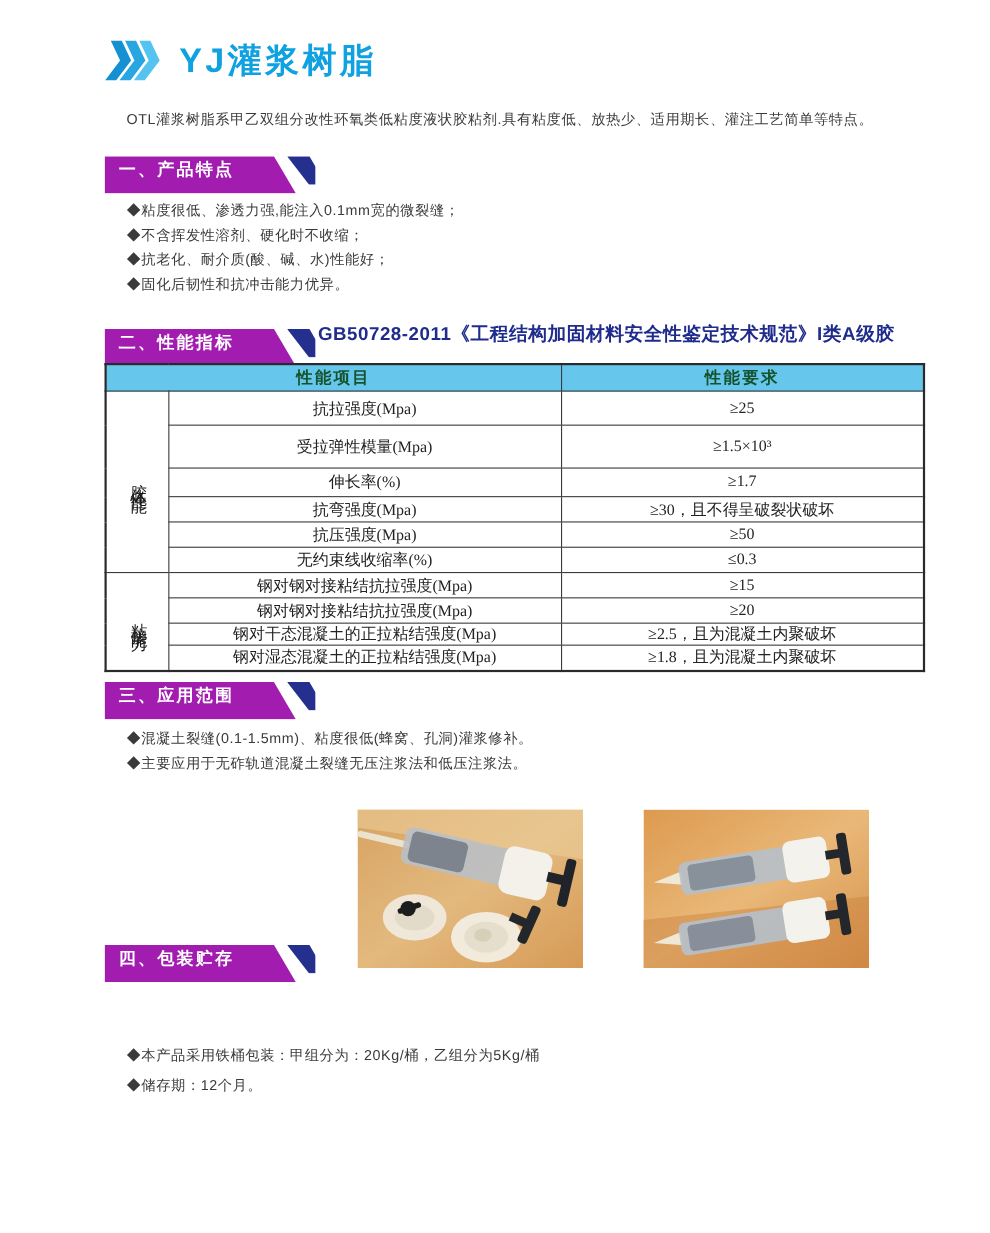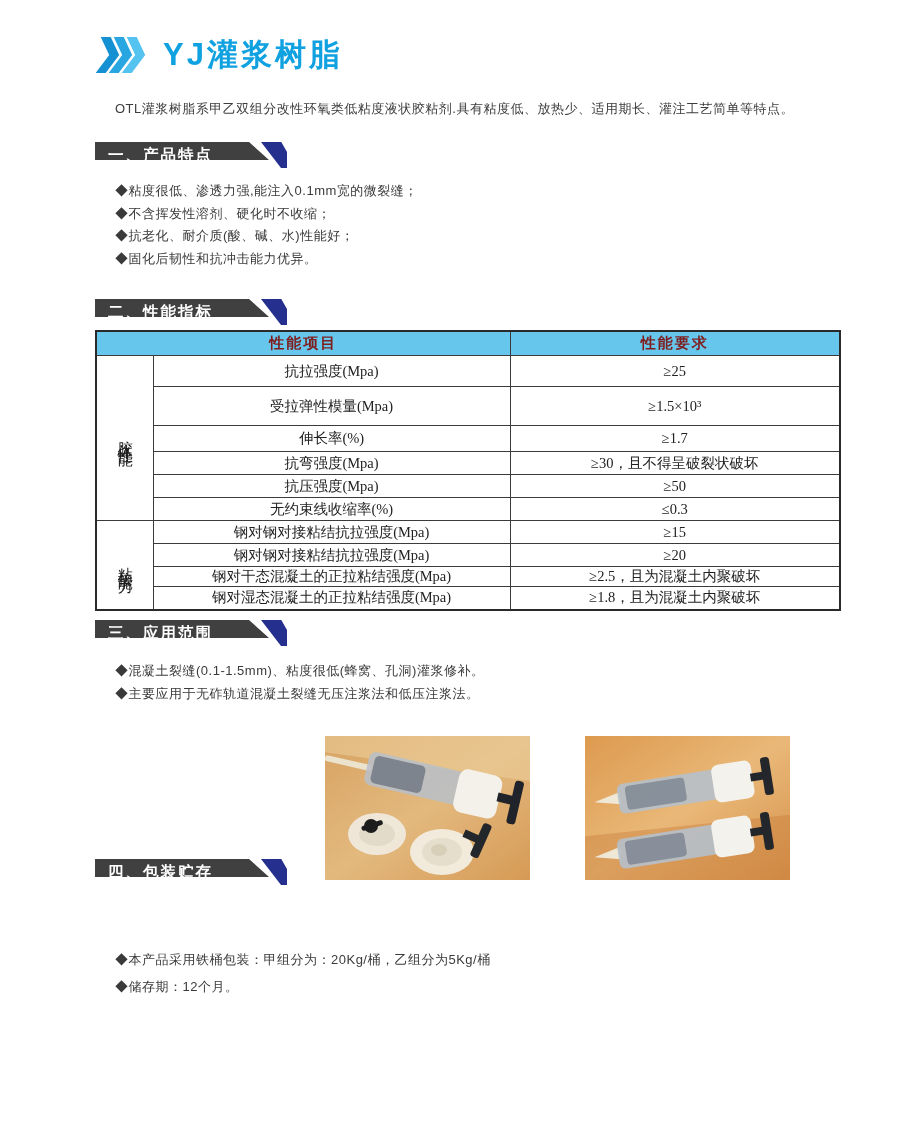--- a/index.html
+++ b/index.html
@@ -9,21 +9,21 @@
   
   .brand-row{position:absolute;left:95px;top:34px;display:flex;align-items:center;gap:16px;}
   .chevrons{width:52px;height:40px;display:block;}
   .page-title{font-size:31px;font-weight:bold;color:#10a1e0;letter-spacing:3px;
               font-family:"Liberation Sans",sans-serif;}
   .intro{position:absolute;left:115px;top:100px;width:760px;font-size:13px;color:#3c3c3c;
          letter-spacing:.5px;line-height:18px;}
 
   
   .banner{position:absolute;left:95px;width:192px;height:26px;}
-  .banner-main{position:absolute;left:0;top:0;width:178px;height:18px;background:#404040;
+  .banner-main{position:absolute;left:0;top:0;width:178px;height:34px;background:#a21caf;
                clip-path:polygon(0 0,154px 0,174px 100%,0 100%);
                color:#fff;font-size:15.5px;font-weight:bold;letter-spacing:2px;
                line-height:26px;padding-left:13px;box-sizing:border-box;}
   .banner-tail{position:absolute;left:166px;top:0;width:26px;height:26px;background:#252f8e;
                clip-path:polygon(0 0,78% 0,100% 38%,100% 100%,77% 100%);}
 
   
   .bullets{position:absolute;left:115px;font-size:13px;color:#3a3a3a;}
   .bullets .b{height:22.5px;line-height:22.5px;letter-spacing:.5px;}
   .bullets-wide .b{height:27px;line-height:27px;}
@@ -31,21 +31,21 @@
   
   .std-note{position:absolute;left:289px;top:292px;font-size:17px;font-weight:bold;
             color:#1f2c8c;letter-spacing:.5px;}
 
   
   .tbl-wrap{position:absolute;left:95px;top:330px;width:744px;}
   table.perf{border-collapse:collapse;width:744px;table-layout:fixed;
              font-family:"Liberation Serif",serif;}
   table.perf th,table.perf td{border:1px solid #3b3b3b;text-align:center;padding:0;}
   table.perf{border:2px solid #2a2a2a;}
-  table.perf thead th{background:#66c6ec;color:#7f1d1d;font-size:15px;font-weight:bold;
+  table.perf thead th{background:#66c6ec;color:#14532d;font-size:15px;font-weight:bold;
                       height:23px;letter-spacing:2px;font-family:Liberation Serif, serif;}
   table.perf td{font-size:14.5px;color:#222;}
   td.grp{vertical-align:middle;}
   td.grp span{writing-mode:vertical-lr;text-orientation:upright;letter-spacing:4px;
               font-size:15px;color:#1c1c1c;}
 
   
   .photo{position:absolute;top:736px;width:205px;height:144px;}
   .photo svg{display:block;width:205px;height:144px;}
   .photo-a{left:325px;}
@@ -77,20 +77,21 @@
     <div class="b">◆粘度很低、渗透力强,能注入0.1mm宽的微裂缝；</div>
     <div class="b">◆不含挥发性溶剂、硬化时不收缩；</div>
     <div class="b">◆抗老化、耐介质(酸、碱、水)性能好；</div>
     <div class="b">◆固化后韧性和抗冲击能力优异。</div>
   </div>
 
   <div class="banner" style="top:299px">
     <div class="banner-main">二、性能指标</div>
     <div class="banner-tail"></div>
   </div>
+  <div class="std-note">GB50728-2011《工程结构加固材料安全性鉴定技术规范》I类A级胶</div>
 
   <div class="tbl-wrap">
     <table class="perf">
       <colgroup>
           <col style="width:57px">
           <col style="width:357px">
           <col style="width:330px">
         </colgroup>
       <thead>
         <tr>

